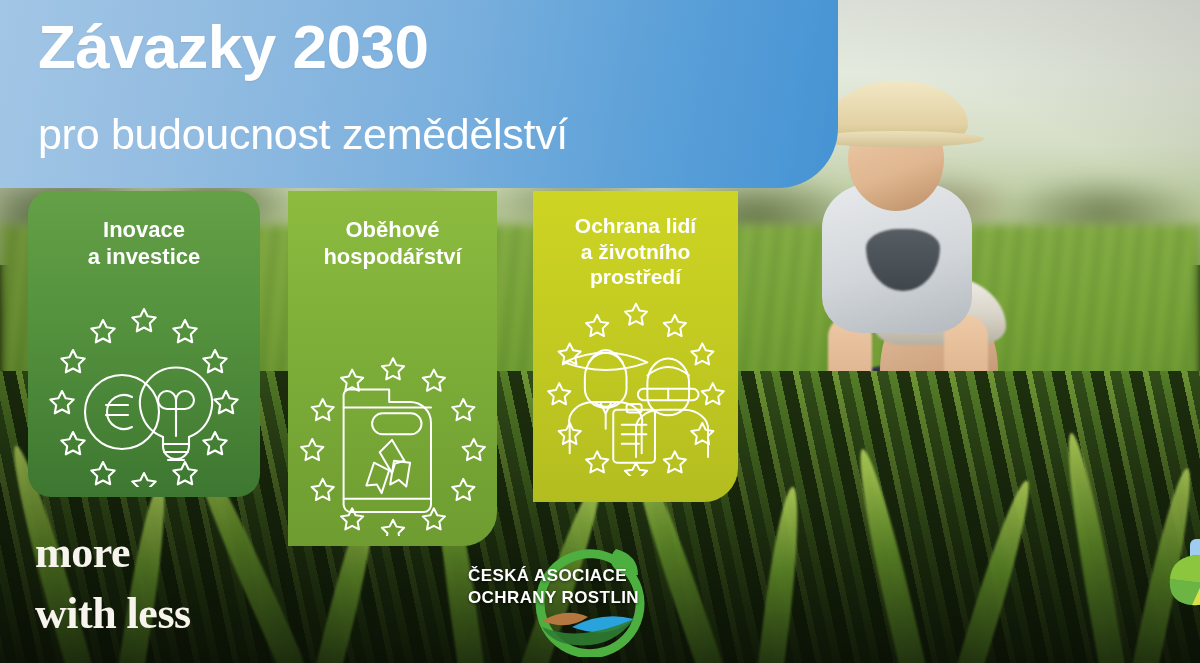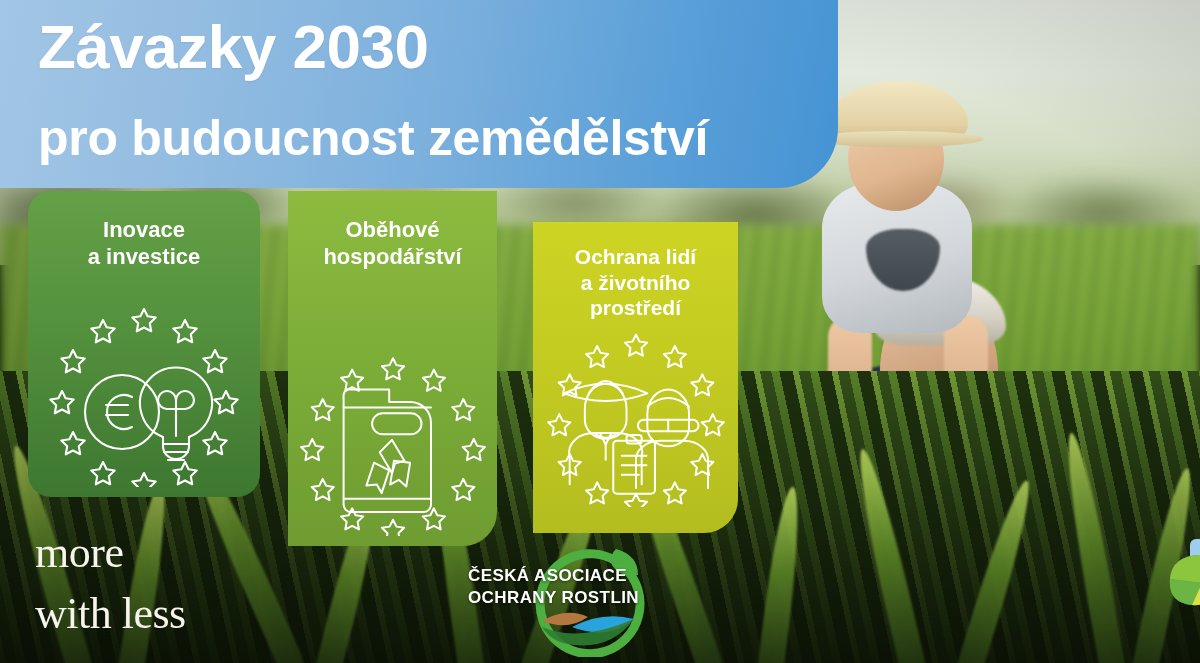--- a/index.html
+++ b/index.html
@@ -163,55 +163,55 @@
   }
   .header-title {
     position: absolute; left: 38px; top: 14px;
     color: #ffffff;
     font-size: 62px; font-weight: 700; letter-spacing: -.5px; line-height: 1.05;
     text-shadow: 0 1px 2px rgba(0,0,0,.07);
   }
   .header-subtitle {
     position: absolute; left: 38px; top: 112px;
     color: #ffffff;
-    font-size: 50px; font-weight: 700; letter-spacing: -.3px; line-height: 1.05;
+    font-size: 43px; font-weight: 400; letter-spacing: -.3px; line-height: 1.05;
   }
 
   
   .card {
     position: absolute; top: 191px;
     border-bottom-right-radius: 34px;
     overflow: hidden;
     color: #ffffff;
   }
   #card-0 { left: 28px;  width: 232px; height: 306px;
     background: linear-gradient(180deg, #63a046 0%, #54913d 45%, #3d7731 100%); border-radius: 23px; }
   #card-1 { left: 288px; width: 209px; height: 355px;
     background: linear-gradient(180deg, #8cbb3f 0%, #7dae38 45%, #6e9c31 100%); }
   #card-2 { left: 533px; width: 205px; height: 311px;
-    background: linear-gradient(180deg, #cdd423 0%, #c2ca21 50%, #b3bd1f 100%); margin-top: 31px; }
+    background: linear-gradient(180deg, #cdd423 0%, #c2ca21 50%, #b3bd1f 100%); }
 
   .card-title {
     position: absolute; left: 0; right: 0; top: 26px;
     text-align: center;
     font-size: 22px; font-weight: 700; line-height: 1.22;
     padding: 0 12px;
     white-space: pre-line;
   }
   #card-2 .card-title { font-size: 21px; top: 22px; }
 
   .card-icon { position: absolute; left: 0; right: 0; bottom: 6px; height: 200px; }
   .card-icon svg { display: block; margin: 0 auto; }
 
   
   .mwl {
     position: absolute; left: 35px; bottom: 26px;
     color: #f6f4ec;
     font-family: "Liberation Serif", "DejaVu Serif", serif;
-    font-weight: 400; font-size: 44px; line-height: 1.02;
+    font-weight: 700; font-size: 44px; line-height: 1.02;
     letter-spacing: -.5px;
   }
   .mwl span { display: block; }
   .mwl .l2 { margin-top: 16px; }
 
   .caor { position: absolute; left: 468px; bottom: 6px; width: 240px; height: 120px; }
   .caor-mark { position: absolute; left: 52px; top: 6px; }
   .caor-text {
     position: absolute; left: 0; top: 28px; width: 240px;
     text-align: left; color: #ffffff;

